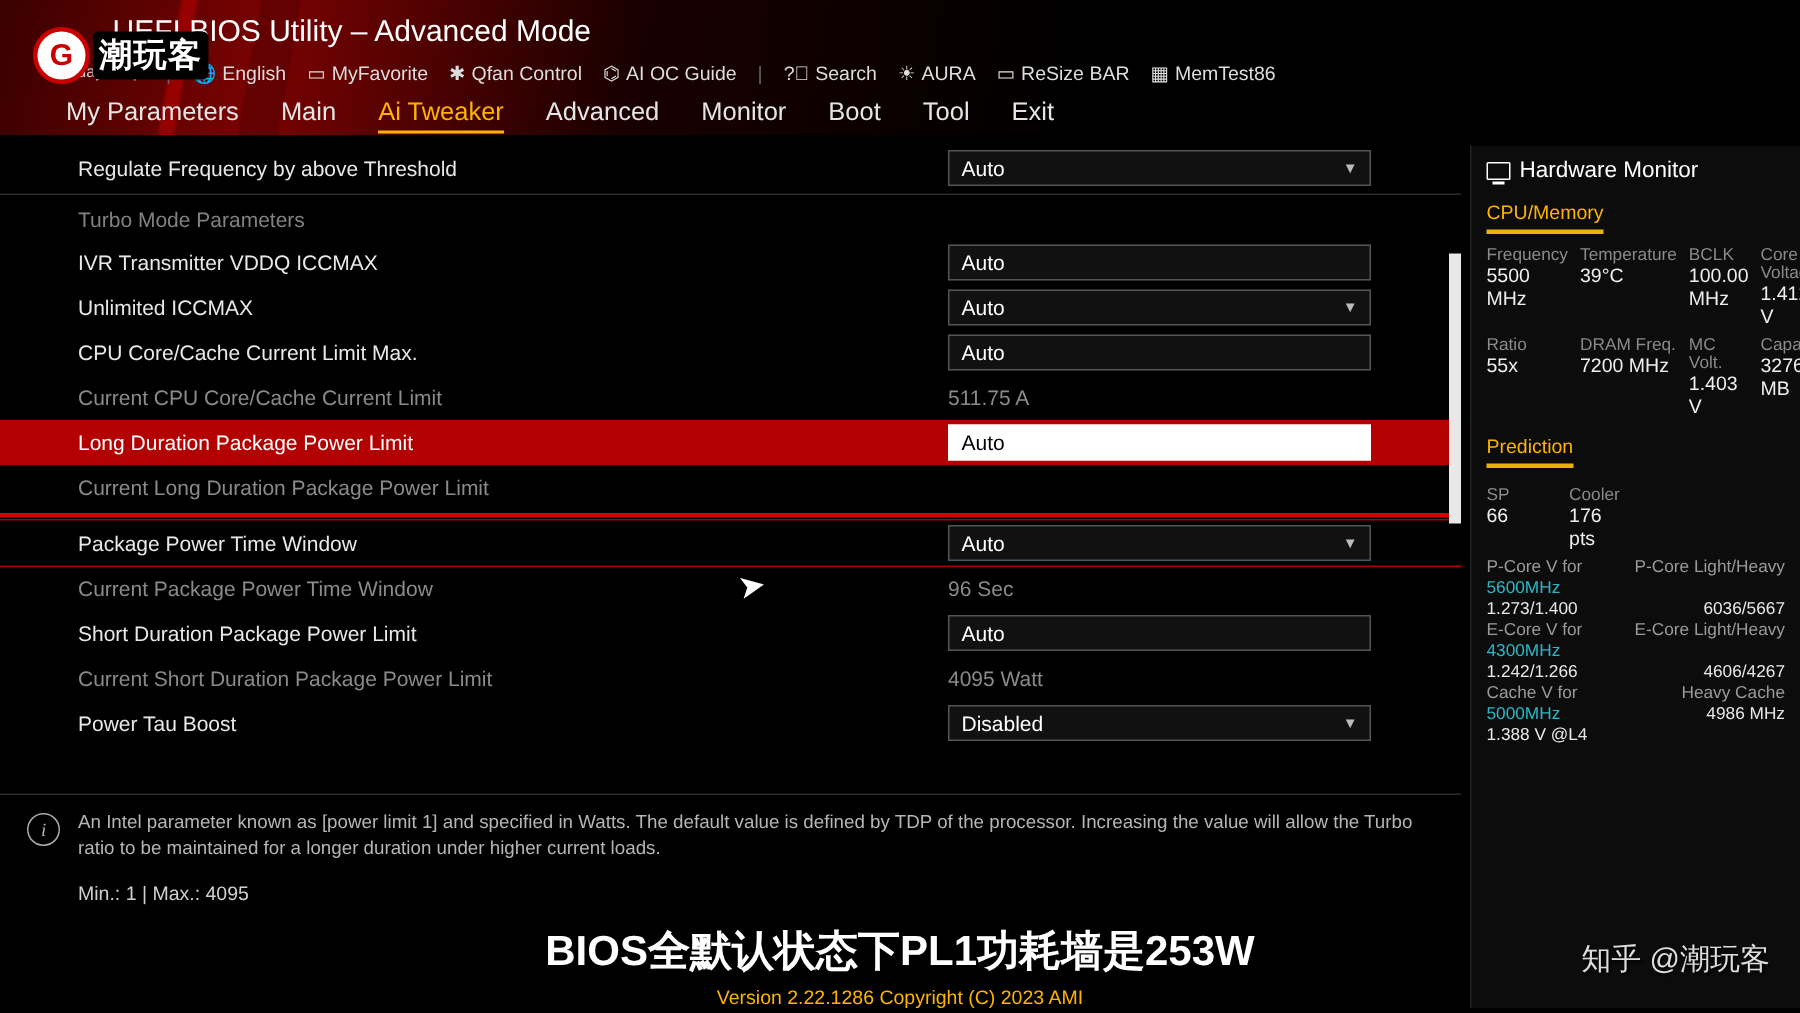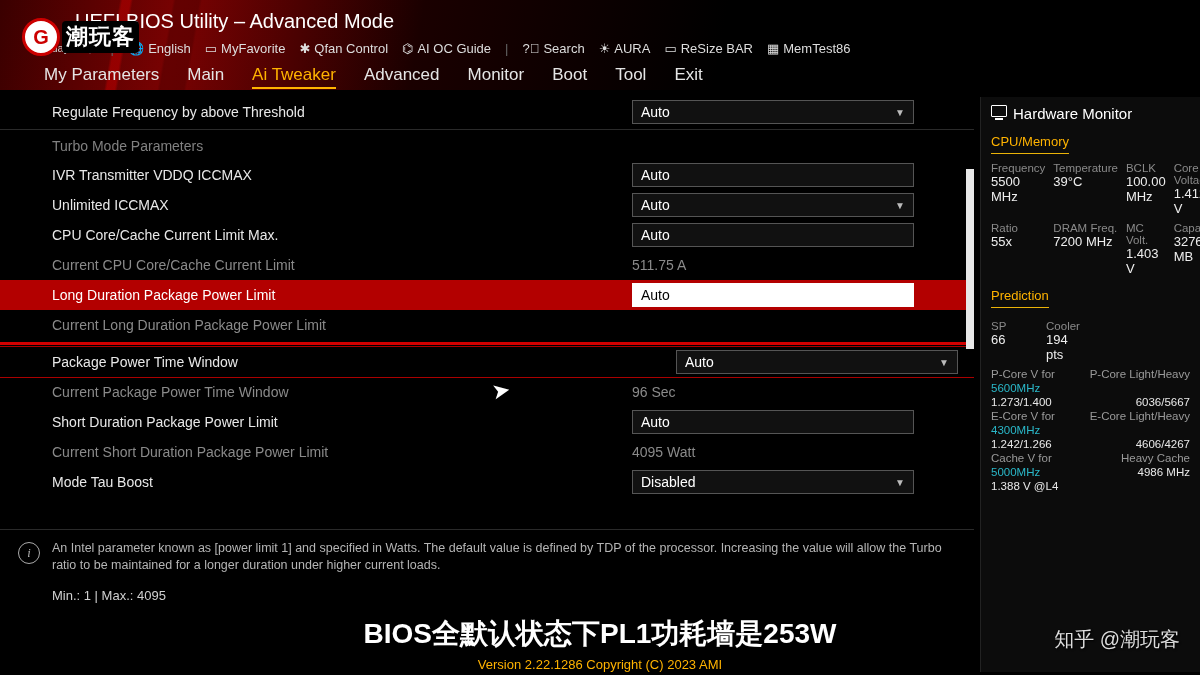--- a/index.html
+++ b/index.html
@@ -37,22 +37,22 @@
   .hr{border:0;border-top:1px solid #2a2a2a;margin:2px 0;}
   .redline{height:3px;background:#d20000;margin:2px 0;}
   .scrollbar{position:absolute;right:0;top:0;width:8px;height:100%;}
   .scrollbar .thumb{background:#e8e8e8;width:100%;height:180px;position:absolute;top:72px;}
 
   .help{display:flex;gap:12px;padding:8px 18px;font-size:12.5px;color:#b5b5b5;line-height:1.35;}
   .help .ico{border:1.5px solid #aaa;border-radius:50%;width:22px;height:22px;display:flex;align-items:center;justify-content:center;flex:0 0 22px;margin-top:2px;font-style:italic;font-family:serif;}
   .minmax{padding:6px 18px 4px 52px;font-size:13px;color:#d0d0d0;}
 
   .side{width:220px;background:#0c0c0c;border-left:1px solid #222;padding:8px 10px;font-size:12.5px;position:relative;}
-  .side h3{font-size:15px;color:#fff;font-weight:normal;display:flex;gap:6px;margin-bottom:6px;}
-  .side .sec-title{color:#ffb300;font-size:13px;border-bottom:1px solid #eab308;padding-bottom:4px;margin:6px 0 8px;display:inline-block;}
+  .side h3{font-size:15px;color:#fff;font-weight:normal;display:flex;align-items:center;gap:6px;margin-bottom:6px;}
+  .side .sec-title{color:#ffb300;font-size:13px;border-bottom:3px solid #eab308;padding-bottom:4px;margin:6px 0 8px;display:inline-block;}
   .stat-grid{display:grid;grid-template-columns:1fr 1fr 1fr 1fr;gap:6px 8px;}
   .stat .k{color:#8a8a8a;font-size:11.5px;}
   .stat .v{color:#eee;font-size:13px;}
   .pred{margin-top:4px;}
   .pred-row{display:flex;justify-content:space-between;font-size:11.5px;margin:2px 0;}
   .pred-row .l{color:#9a9a9a;}
   .pred-row .r{color:#9a9a9a;}
   .cyan{color:#2ab8c9;}
   .wht{color:#e8e8e8;}
 
@@ -182,21 +182,21 @@
         <span class="val">
             <span class="txt">
               <span>Auto</span>
             </span>
           </span>
       </div>
       <div class="row dim">
         <span class="label">Current Long Duration Package Power Limit</span>
       </div>
       <div class="redline"></div>
-      <div class="row editable" style="outline:1px solid #a00;gap:44px;">
+      <div class="row editable" style="outline:1px solid #a00;">
         <span class="label">Package Power Time Window</span>
         <span class="val">
             <span class="dd">
               <span>Auto</span>
               <span class="arr">▼</span>
             </span>
           </span>
       </div>
       <div class="row dim">
         <span class="label">Current Package Power Time Window</span>
@@ -208,21 +208,21 @@
             <span class="txt">
               <span>Auto</span>
             </span>
           </span>
       </div>
       <div class="row dim">
         <span class="label">Current Short Duration Package Power Limit</span>
         <span class="val">4095 Watt</span>
       </div>
       <div class="row editable">
-        <span class="label">Mode Tau Boost</span>
+        <span class="label">Power Tau Boost</span>
         <span class="val">
             <span class="dd">
               <span>Disabled</span>
               <span class="arr">▼</span>
             </span>
           </span>
       </div>
       <div class="scrollbar">
           <div class="thumb"></div>
         </div>
@@ -277,21 +277,21 @@
     </div>
     <div class="sec-title" style="margin-top:12px;">Prediction</div>
     <div class="pred">
       <div class="stat-grid" style="margin-bottom:6px;gap:32px;">
         <div class="stat">
             <div class="k">SP</div>
             <div class="v">66</div>
           </div>
         <div class="stat">
             <div class="k">Cooler</div>
-            <div class="v">194 pts</div>
+            <div class="v">176 pts</div>
           </div>
       </div>
       <div class="pred-row">
           <span class="l">P-Core V for</span>
           <span class="r">P-Core Light/Heavy</span>
         </div>
       <div class="pred-row">
           <span class="cyan">5600MHz</span>
           <span></span>
         </div>

